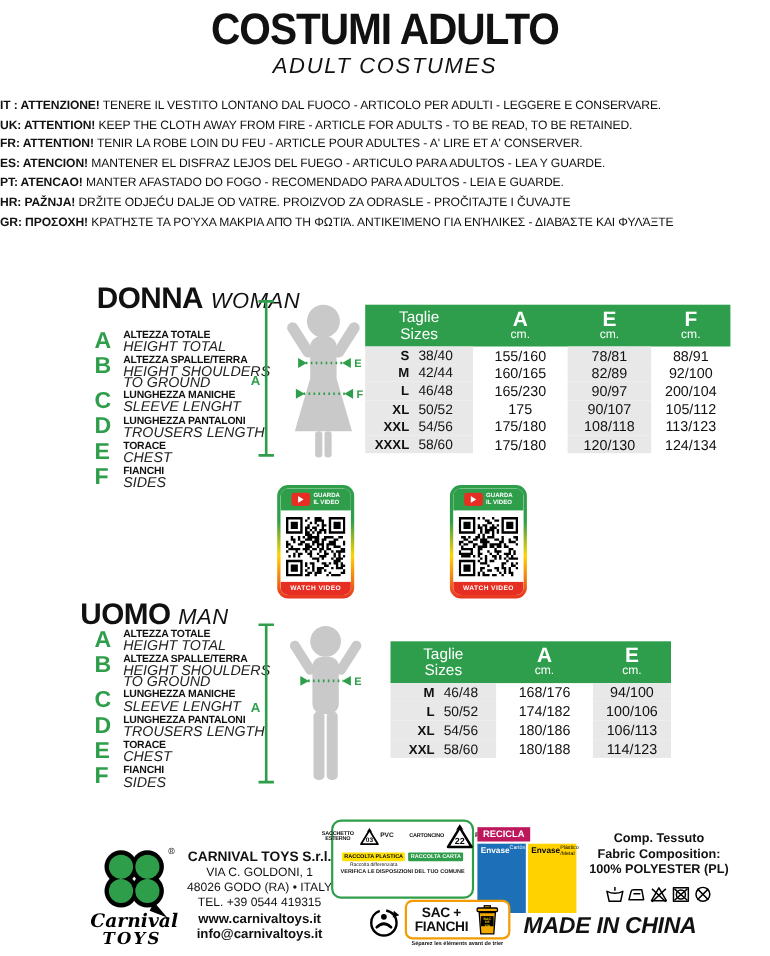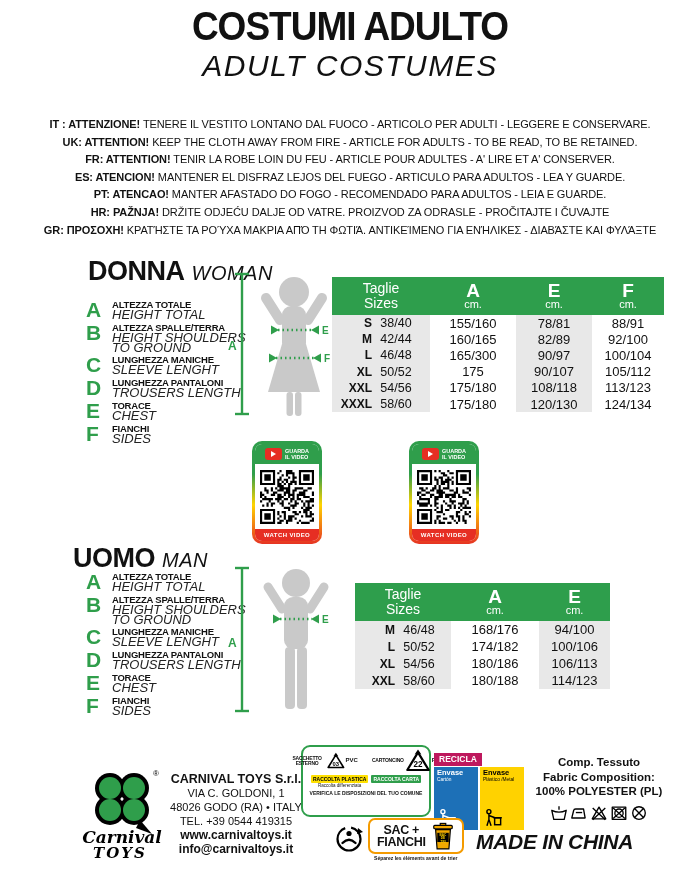--- a/index.html
+++ b/index.html
@@ -3,23 +3,23 @@
 <meta charset="utf-8">
 <style>
   html,body{margin:0;padding:0;background:#fff;}
   .page{position:relative;width:700px;height:869px;background:#fff;overflow:hidden;
         font-family:"Liberation Sans",sans-serif;color:#111;}
   .abs{position:absolute;}
 
   
   .title{top:6px;left:0;width:100%;text-align:center;font-size:37px;font-weight:800;
          letter-spacing:-1px;transform:scaleY(1.08);}
-  .subtitle{top:49px;left:0;width:100%;text-align:center;font-style:italic;font-size:30px;
+  .subtitle{top:49px;left:0;width:100%;text-align:center;font-style:italic;font-size:20px;
             font-weight:400;letter-spacing:1.5px;}
-  .warnings{top:88px;left:0;width:100%;text-align:center;margin-top:28px;}
+  .warnings{top:88px;left:0;width:100%;}
   .wline{font-size:11px;line-height:17.6px;white-space:nowrap;letter-spacing:-0.1px;}
   .wline b{font-weight:700;}
 
   
   .sec-title{font-size:27px;font-weight:800;letter-spacing:-0.5px;white-space:nowrap;}
   .sec-title .en{font-weight:400;font-style:italic;font-size:20px;letter-spacing:0.5px;margin-left:7px;}
 
   
   .legend{width:160px;}
   .lrow{display:flex;margin-bottom:3px;}
@@ -78,21 +78,21 @@
   .badge-col{display:flex;flex-direction:column;align-items:center;}
   .badge-y{background:#ffe000;color:#000;font-size:5px;font-weight:800;padding:1px 2px;border-radius:1px;white-space:nowrap;}
   .badge-g{background:#2f9e4b;color:#fff;font-size:5px;font-weight:800;padding:1px 2px;border-radius:1px;white-space:nowrap;}
   .gb-sub{font-size:4.5px;line-height:5px;}
   .gb-note{font-size:5px;font-weight:800;margin-top:2px;white-space:nowrap;}
 
   .recicla{width:92px;height:62px;}
   .rec-head{background:#be185d;color:#fff;font-size:8.5px;font-weight:800;display:inline-block;
             padding:1px 5px 1.5px;}
   .rec-panels{display:flex;gap:2px;margin-top:1px;}
-  .panel{width:44px;height:63px;box-sizing:border-box;padding:2px 3px;display:flex;flex-direction:column;}
+  .panel{width:44px;height:63px;box-sizing:border-box;padding:2px 3px;display:flex;flex-direction:row;}
   .panel.blue{background:#1d70b7;color:#fff;}
   .panel.yellow{background:#ffd200;color:#000;}
   .panel .p1{font-size:7.5px;font-weight:800;line-height:8px;}
   .panel .p2{font-size:4.8px;line-height:5px;}
   .panel svg{width:20px;height:20px;margin-top:auto;}
 
   .fabric{width:158px;text-align:center;}
   .fabric .fline{font-size:11.5px;font-weight:800;line-height:14.5px;white-space:nowrap;}
   .care-row{display:flex;justify-content:center;gap:2px;margin-top:5px;}
   .care-row svg{width:18px;height:18px;}
@@ -240,23 +240,23 @@
         </div>
         <div class="tc tc-val col2">160/165</div>
         <div class="tc tc-val col3 shade">82/89</div>
         <div class="tc tc-val col4">92/100</div>
       </div>
       <div class="trow">
         <div class="tc tc-sizes col1">
           <span class="tsize">L</span>
           <span class="teu">46/48</span>
         </div>
-        <div class="tc tc-val col2">165/300</div>
+        <div class="tc tc-val col2">165/230</div>
         <div class="tc tc-val col3 shade">90/97</div>
-        <div class="tc tc-val col4">100/104</div>
+        <div class="tc tc-val col4">200/104</div>
       </div>
       <div class="trow">
         <div class="tc tc-sizes col1">
           <span class="tsize">XL</span>
           <span class="teu">50/52</span>
         </div>
         <div class="tc tc-val col2">175</div>
         <div class="tc tc-val col3 shade">90/107</div>
         <div class="tc tc-val col4">105/112</div>
       </div>

